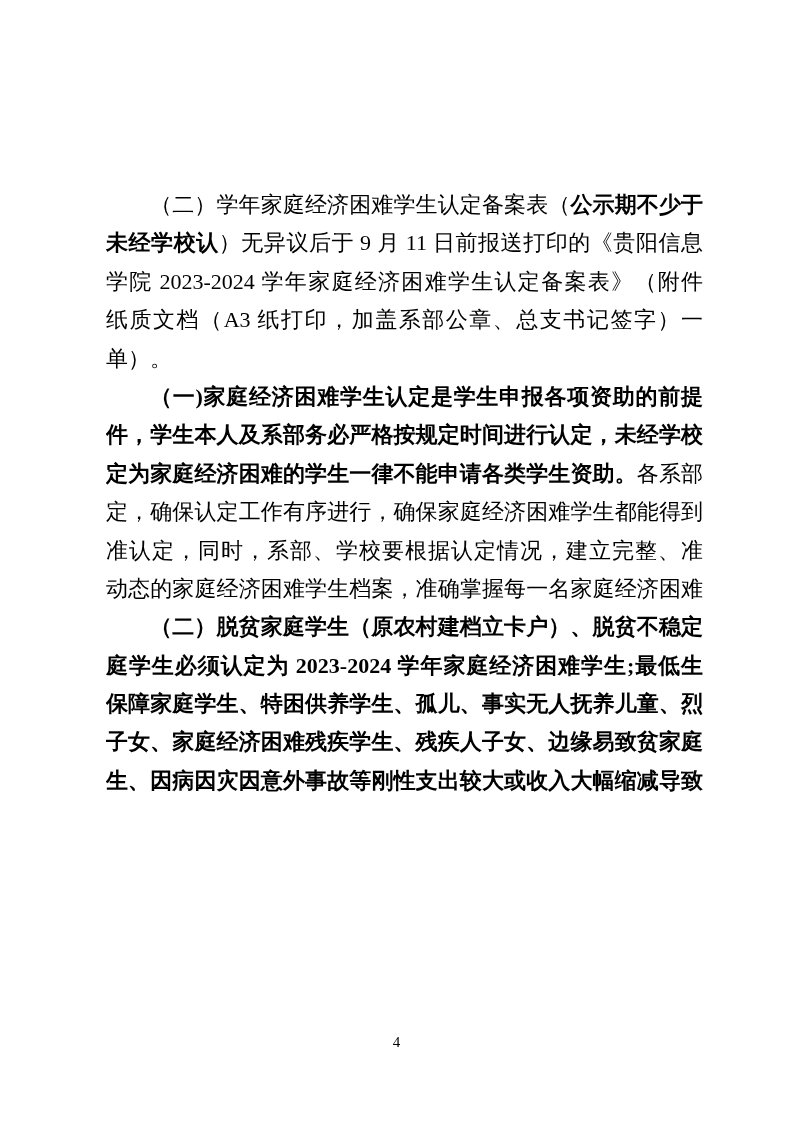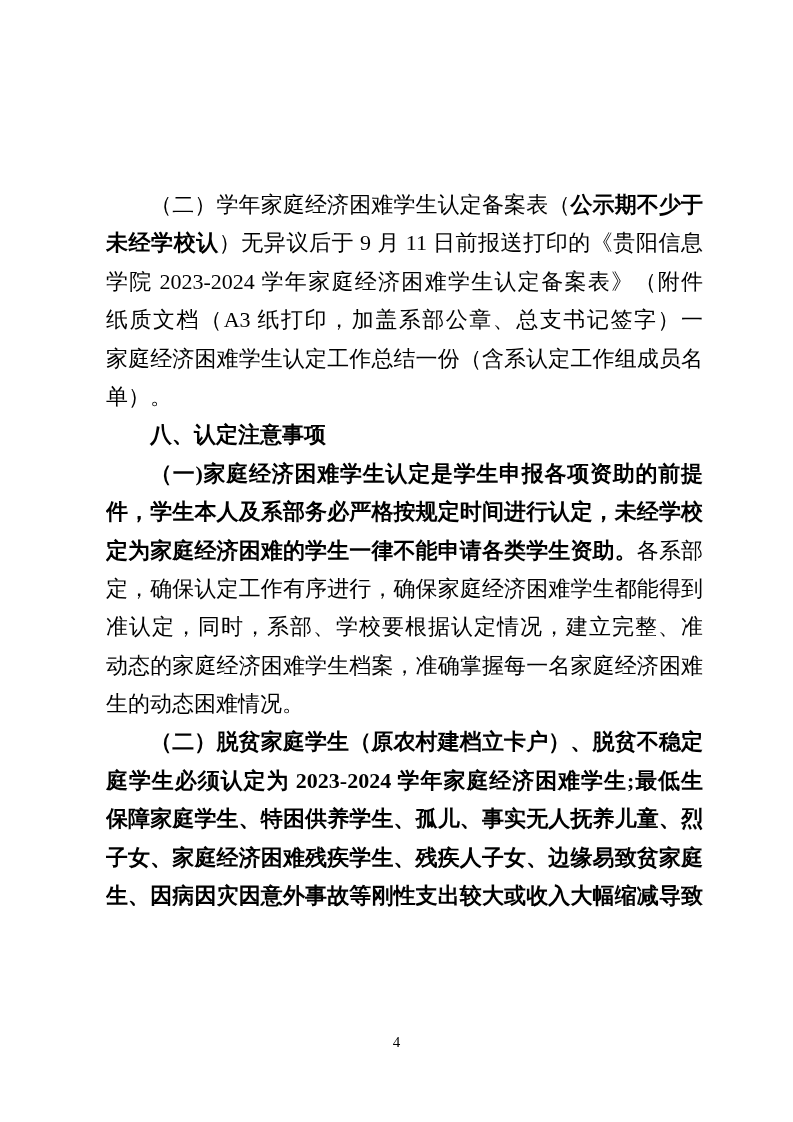--- a/index.html
+++ b/index.html
@@ -55,30 +55,27 @@
 </style>
 </head>
 <body>
 
 <div class="page">
   <div class="textblock">
       <div class="line indent justify"><span class="run">（二）学年家庭经济困难学生认定备案表（</span><span class="run bold">公示期不少于 3</span></div>
       <div class="line justify"><span class="run bold">未经学校认</span><span class="run">）无异议后于 9 月 11 日前报送打印的《贵阳信息科技</span></div>
       <div class="line justify"><span class="run">学院 2023-2024 学年家庭经济困难学生认定备案表》（附件 3）</span></div>
       <div class="line justify"><span class="run">纸质文档（A3 纸打印，加盖系部公章、总支书记签字）一份；</span></div>
-      <div class="line justify"><span class="run">家庭经济困难学生认定工作总结一份（含系认定工作组成员名</span></div>
       <div class="line"><span class="run">单）。</span></div>
-      <div class="line indent"><span class="run bold">八、认定注意事项</span></div>
       <div class="line indent justify"><span class="run bold">（一)家庭经济困难学生认定是学生申报各项资助的前提条</span></div>
       <div class="line justify"><span class="run bold">件，学生本人及系部务必严格按规定时间进行认定，未经学校认</span></div>
       <div class="line justify"><span class="run bold">定为家庭经济困难的学生一律不能申请各类学生资助。</span><span class="run">各系部严</span></div>
       <div class="line justify"><span class="run">定，确保认定工作有序进行，确保家庭经济困难学生都能得到精</span></div>
       <div class="line justify"><span class="run">准认定，同时，系部、学校要根据认定情况，建立完整、准确、</span></div>
       <div class="line justify"><span class="run">动态的家庭经济困难学生档案，准确掌握每一名家庭经济困难学</span></div>
-      <div class="line"><span class="run">生的动态困难情况。</span></div>
       <div class="line indent justify"><span class="run bold">（二）脱贫家庭学生（原农村建档立卡户）、脱贫不稳定家</span></div>
       <div class="line justify"><span class="run bold">庭学生必须认定为 2023-2024 学年家庭经济困难学生;最低生活</span></div>
       <div class="line justify"><span class="run bold">保障家庭学生、特困供养学生、孤儿、事实无人抚养儿童、烈士</span></div>
       <div class="line justify"><span class="run bold">子女、家庭经济困难残疾学生、残疾人子女、边缘易致贫家庭学</span></div>
       <div class="line justify"><span class="run bold">生、因病因灾因意外事故等刚性支出较大或收入大幅缩减导致基</span></div>
     </div>
   <div class="page-number">4</div>
 </div>
 
 </body></html>

